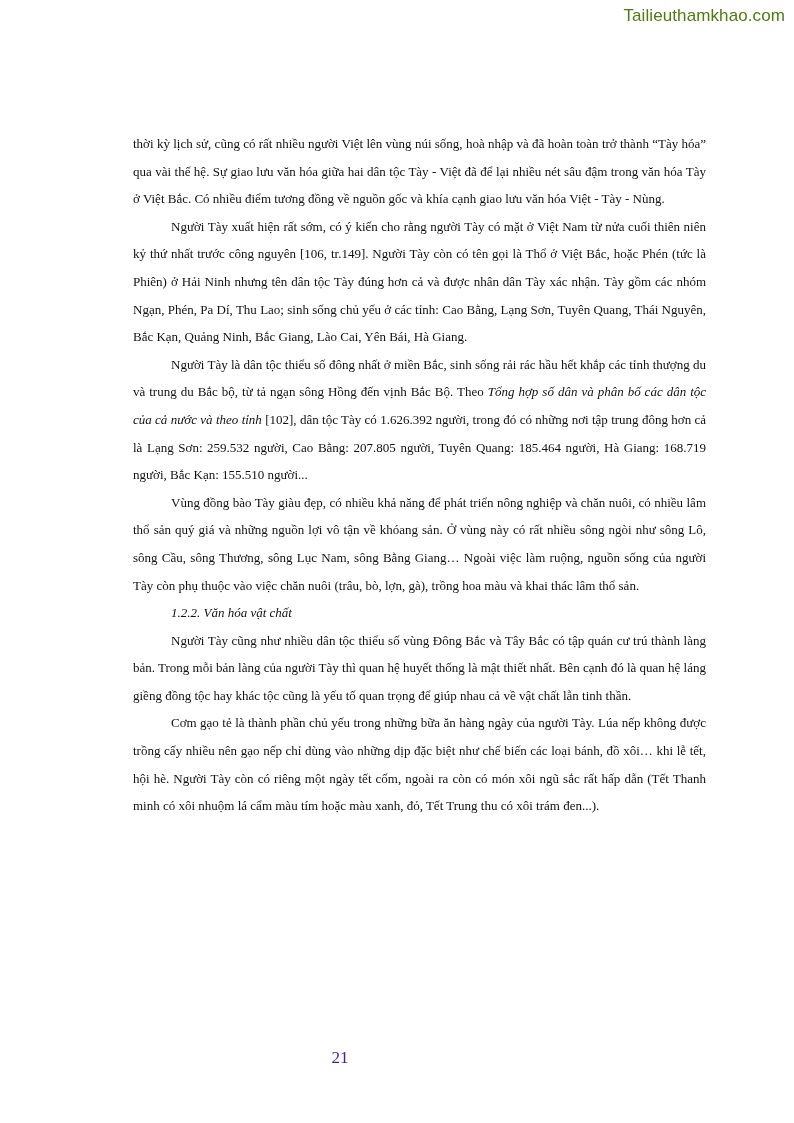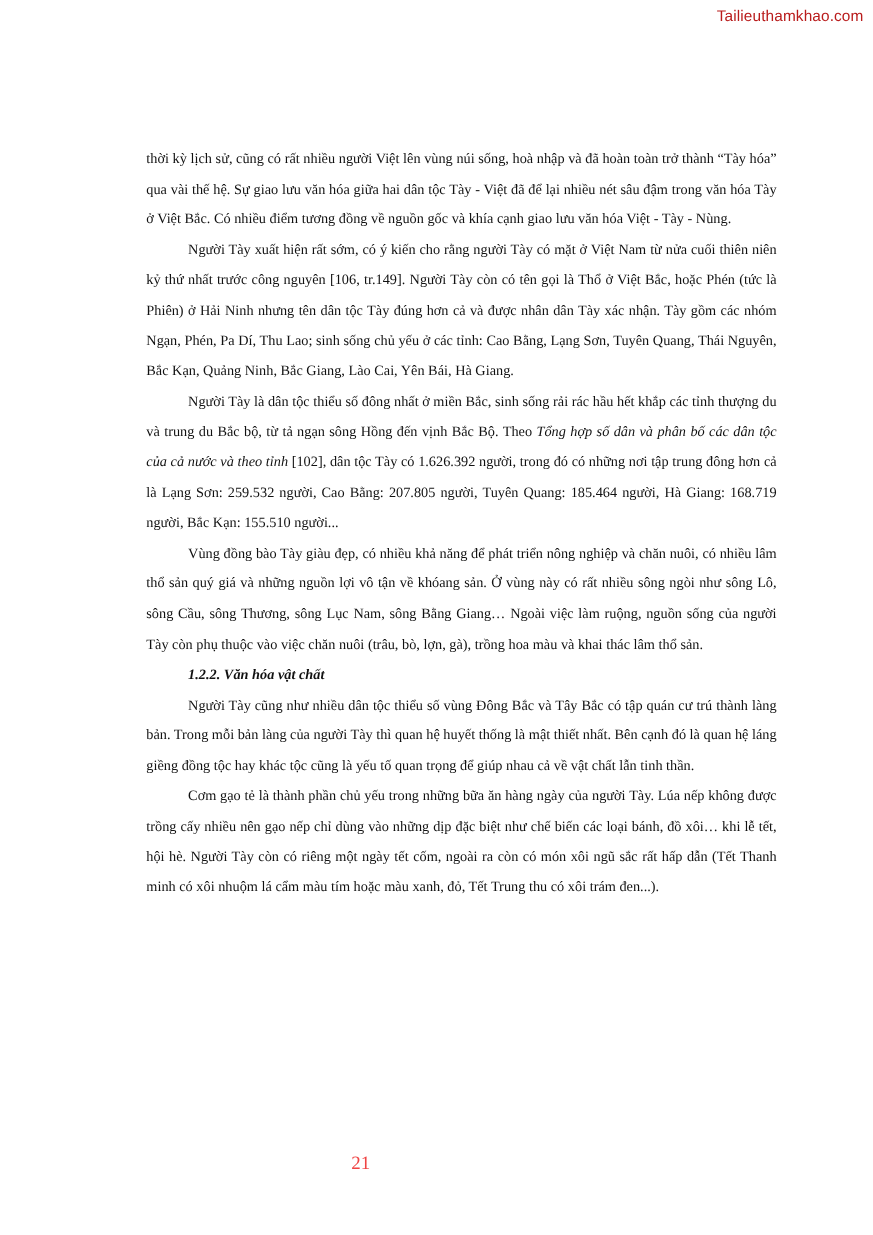--- a/index.html
+++ b/index.html
@@ -1,32 +1,32 @@
 <!DOCTYPE html>
 <html><head>
 <meta charset="utf-8">
 <style>
   html, body { margin: 0; padding: 0; background: #ffffff; }
   body { width: 794px; height: 1123px; position: relative; overflow: hidden; }
   .watermark {
     position: absolute; top: 6px; right: 9px;
-    font-family: "Liberation Sans", sans-serif; font-size: 14px;
-    color: #b91c1c; letter-spacing: 0.1px; text-align: right;
+    font-family: "Liberation Sans", sans-serif; font-size: 17px;
+    color: #4d7c0f; letter-spacing: 0.1px; text-align: right;
   }
   .page {
     position: absolute; left: 133px; top: 130px; width: 573px;
     font-family: "Liberation Serif", serif; font-size: 13px;
     line-height: 27.6px; color: #111111;
   }
   .para { margin: 0; text-align: justify; text-indent: 38px; }
   .para.noindent { text-indent: 0; }
-  .heading { margin: 0; padding-left: 38px; font-weight: bold; font-style: italic; }
+  .heading { margin: 0; padding-left: 38px; font-weight: normal; font-style: italic; }
   .page-number {
     position: absolute; top: 1048px; left: 0; width: 656px; text-align: center;
-    font-family: "Liberation Serif", serif; font-size: 17.2px; color: #ef4444;
+    font-family: "Liberation Serif", serif; font-size: 17.2px; color: #4c1d95; padding-left: 12px;
   }
 </style>
 </head>
 <body>
 
 <div class="watermark">Tailieuthamkhao.com</div>
 
 <div class="page">
   <p class="para noindent">thời kỳ lịch sử, cũng có rất nhiều người Việt lên vùng núi sống, hoà nhập và đã hoàn toàn trở thành “Tày hóa” qua vài thế hệ. Sự giao lưu văn hóa giữa hai dân tộc Tày - Việt đã để lại nhiều nét sâu đậm trong văn hóa Tày ở Việt Bắc. Có nhiều điểm tương đồng về nguồn gốc và khía cạnh giao lưu văn hóa Việt - Tày - Nùng.</p>
   <p class="para">Người Tày xuất hiện rất sớm, có ý kiến cho rằng người Tày có mặt ở Việt Nam từ nửa cuối thiên niên kỷ thứ nhất trước công nguyên [106, tr.149]. Người Tày còn có tên gọi là Thổ ở Việt Bắc, hoặc Phén (tức là Phiên) ở Hải Ninh nhưng tên dân tộc Tày đúng hơn cả và được nhân dân Tày xác nhận. Tày gồm các nhóm Ngạn, Phén, Pa Dí, Thu Lao; sinh sống chủ yếu ở các tỉnh: Cao Bằng, Lạng Sơn, Tuyên Quang, Thái Nguyên, Bắc Kạn, Quảng Ninh, Bắc Giang, Lào Cai, Yên Bái, Hà Giang.</p>

